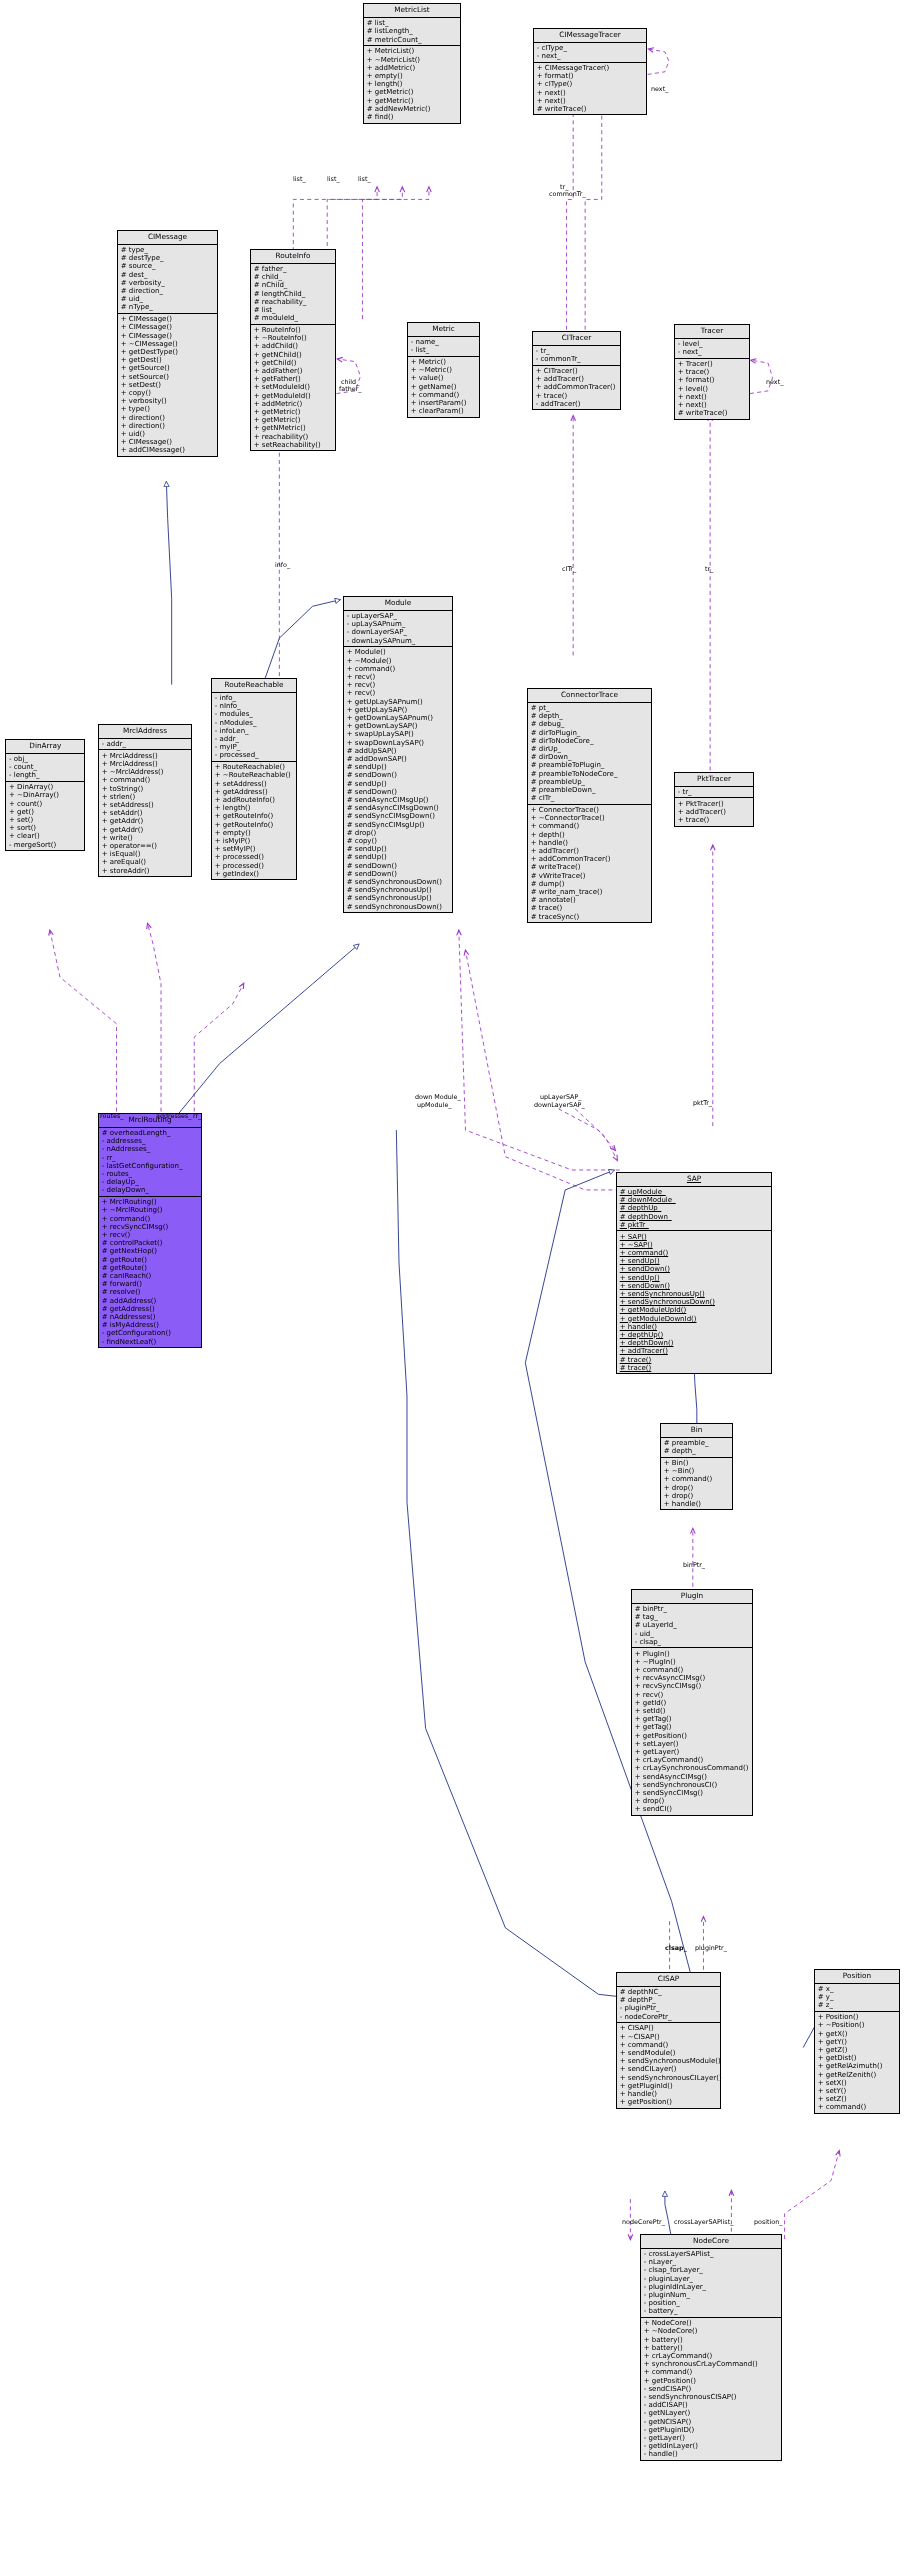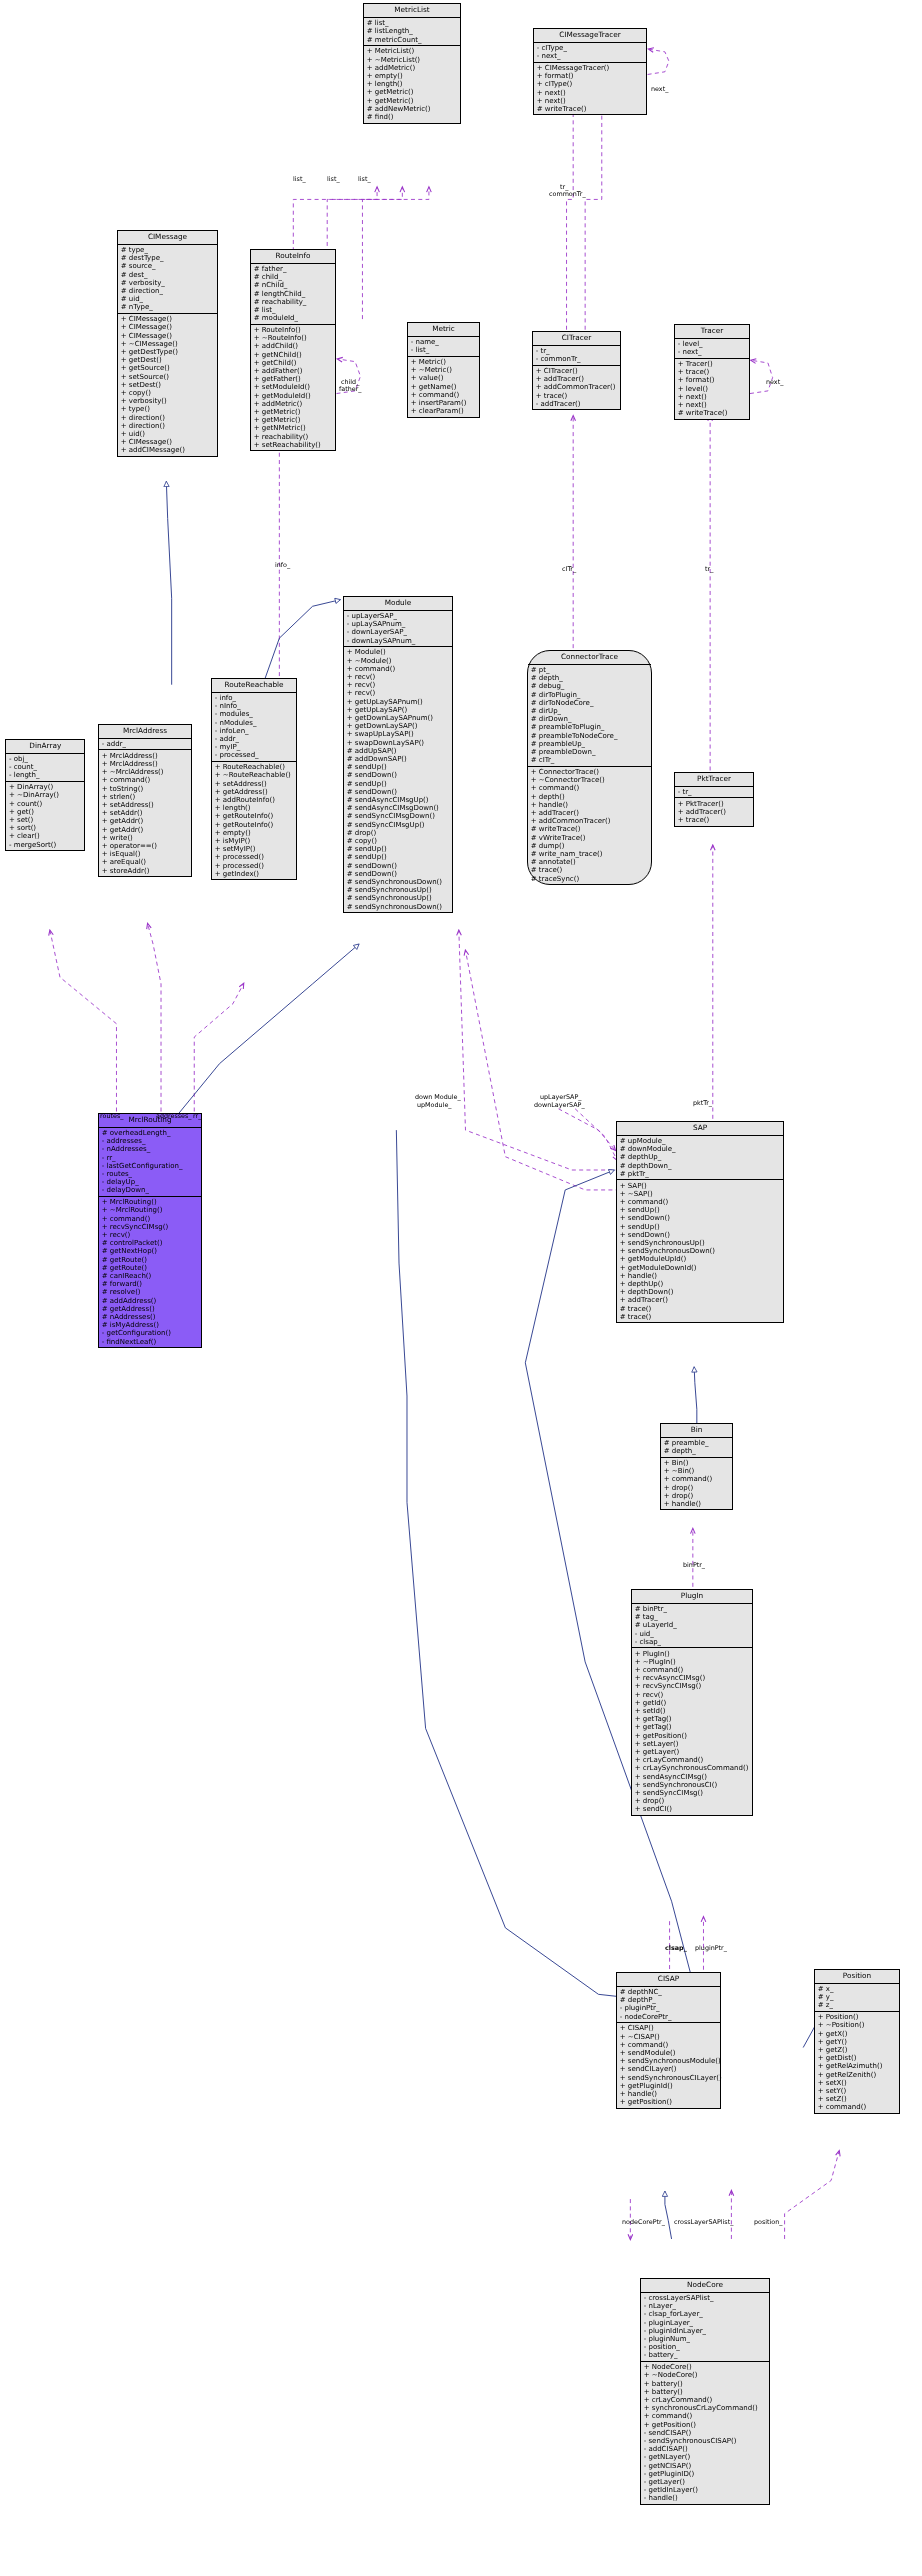--- a/index.html
+++ b/index.html
@@ -304,21 +304,21 @@
         <div class="row"># sendUp()</div>
         <div class="row"># sendUp()</div>
         <div class="row"># sendDown()</div>
         <div class="row"># sendDown()</div>
         <div class="row"># sendSynchronousDown()</div>
         <div class="row"># sendSynchronousUp()</div>
         <div class="row"># sendSynchronousUp()</div>
         <div class="row"># sendSynchronousDown()</div>
       </div>
     </div>
-    <div class="uml" style="left: 527px; top: 650px; width: 125px; border-radius: 23px;">
+    <div class="uml" style="left: 527px; top: 688px; width: 125px;">
       <div class="title">ConnectorTrace</div>
       <div class="sect sep">
         <div class="row"># pt_</div>
         <div class="row"># depth_</div>
         <div class="row"># debug_</div>
         <div class="row"># dirToPlugin_</div>
         <div class="row"># dirToNodeCore_</div>
         <div class="row"># dirUp_</div>
         <div class="row"># dirDown_</div>
         <div class="row"># preambleToPlugin_</div>
@@ -451,21 +451,21 @@
         <div class="row"># forward()</div>
         <div class="row"># resolve()</div>
         <div class="row"># addAddress()</div>
         <div class="row"># getAddress()</div>
         <div class="row"># nAddresses()</div>
         <div class="row"># isMyAddress()</div>
         <div class="row">- getConfiguration()</div>
         <div class="row">- findNextLeaf()</div>
       </div>
     </div>
-    <div class="uml" style="left: 616px; top: 1121px; width: 168px;">
+    <div class="uml" style="left: 616px; top: 1172px; width: 156px; text-decoration: underline;">
       <div class="title">SAP</div>
       <div class="sect sep">
         <div class="row"># upModule_</div>
         <div class="row"># downModule_</div>
         <div class="row"># depthUp_</div>
         <div class="row"># depthDown_</div>
         <div class="row"># pktTr_</div>
       </div>
       <div class="sect sep">
         <div class="row">+ SAP()</div>
@@ -570,21 +570,21 @@
         <div class="row">+ getZ()</div>
         <div class="row">+ getDist()</div>
         <div class="row">+ getRelAzimuth()</div>
         <div class="row">+ getRelZenith()</div>
         <div class="row">+ setX()</div>
         <div class="row">+ setY()</div>
         <div class="row">+ setZ()</div>
         <div class="row">+ command()</div>
       </div>
     </div>
-    <div class="uml" style="left: 640px; top: 2234px; width: 130px; margin-top: 44px;">
+    <div class="uml" style="left: 640px; top: 2234px; width: 142px;">
       <div class="title">NodeCore</div>
       <div class="sect sep">
         <div class="row">- crossLayerSAPlist_</div>
         <div class="row">- nLayer_</div>
         <div class="row">- clsap_forLayer_</div>
         <div class="row">- pluginLayer_</div>
         <div class="row">- pluginIdInLayer_</div>
         <div class="row">- pluginNum_</div>
         <div class="row">- position_</div>
         <div class="row">- battery_</div>

